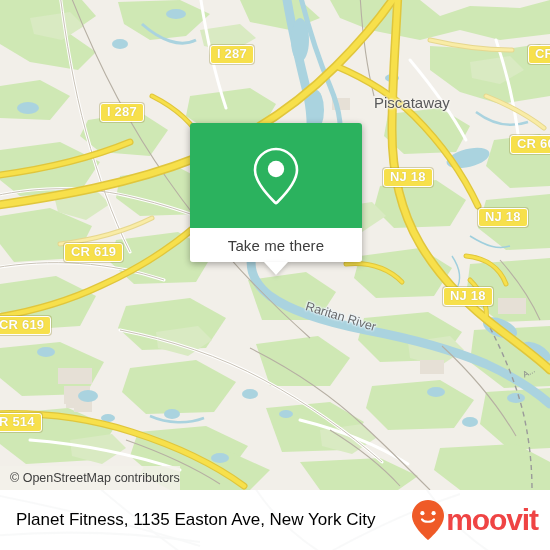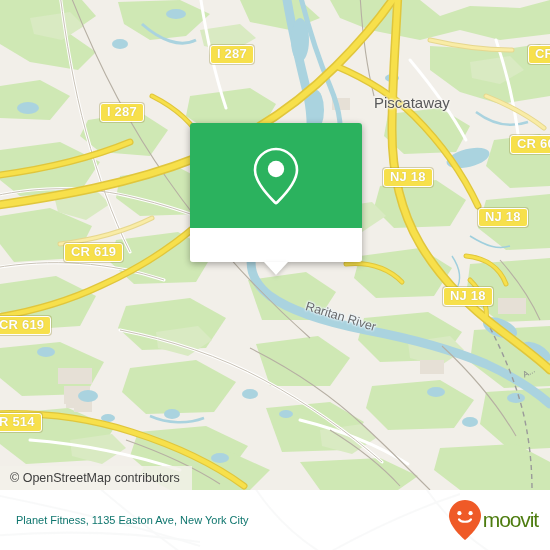--- a/index.html
+++ b/index.html
@@ -98,55 +98,55 @@
     border-right:12px solid transparent;
     border-top:13px solid #ffffff;
     filter:drop-shadow(0 2px 2px rgba(0,0,0,.18));
   }
 
   
   .attribution{
     position:absolute;
     left:0;top:466px;
     height:24px;
-    padding:0 12px 0 10px;
+    padding:0 0 0 10px;
     display:flex;align-items:center;
     background:rgba(243,241,234,.84);
     color:#3d3d3d;
     font-size:12.5px;
     z-index:30;
   }
 
   
   .footer{
     position:absolute;left:0;top:490px;
     width:550px;height:60px;
     background:#ffffff;
     display:flex;align-items:center;
     overflow:hidden;
   }
   .footer-wm{position:absolute;left:0;top:0;width:550px;height:60px;opacity:.06;}
   .footer-title{
     position:relative;
     margin-left:16px;
-    color:#0f766e;
-    font-size:11px;
+    color:#000000;
+    font-size:17px;
     white-space:nowrap;
     z-index:2;
   }
   .brand{
     position:absolute;right:12px;top:50%;
     transform:translateY(-50%);
     display:flex;align-items:center;
     z-index:2;
   }
   .brand-word{
-    font-size:21px;
-    font-weight:normal;
-    color:#4d7c0f;
+    font-size:30px;
+    font-weight:bold;
+    color:#ef4444;
     letter-spacing:-1.1px;
     margin-left:1px;
   }
 </style>
 </head>
 <body>
 
 <div id="root">
 
   <div class="map-canvas">
@@ -365,20 +365,21 @@
 
     <div class="callout">
       <div class="callout-top" style="background:#2bb25e;">
         <svg width="56" height="64" viewBox="0 0 56 64">
           <path d="M28 5 C16.5 5 7 14.4 7 26 C7 39 22 53.5 27 58.5 C27.6 59.1 28.4 59.1 29 58.5
                    C34 53.5 49 39 49 26 C49 14.4 39.5 5 28 5 Z" fill="none" stroke="#ffffff" stroke-width="2.6"></path>
           <circle cx="28" cy="25" r="8.2" fill="#ffffff"></circle>
         </svg>
       </div>
       <div class="callout-bottom">
+        <span class="callout-label">Take me there</span>
         <span class="callout-tail"></span>
       </div>
     </div>
 
     <div class="attribution">
       <span>© OpenStreetMap contributors</span>
     </div>
   </div>
 
   <div class="footer">

